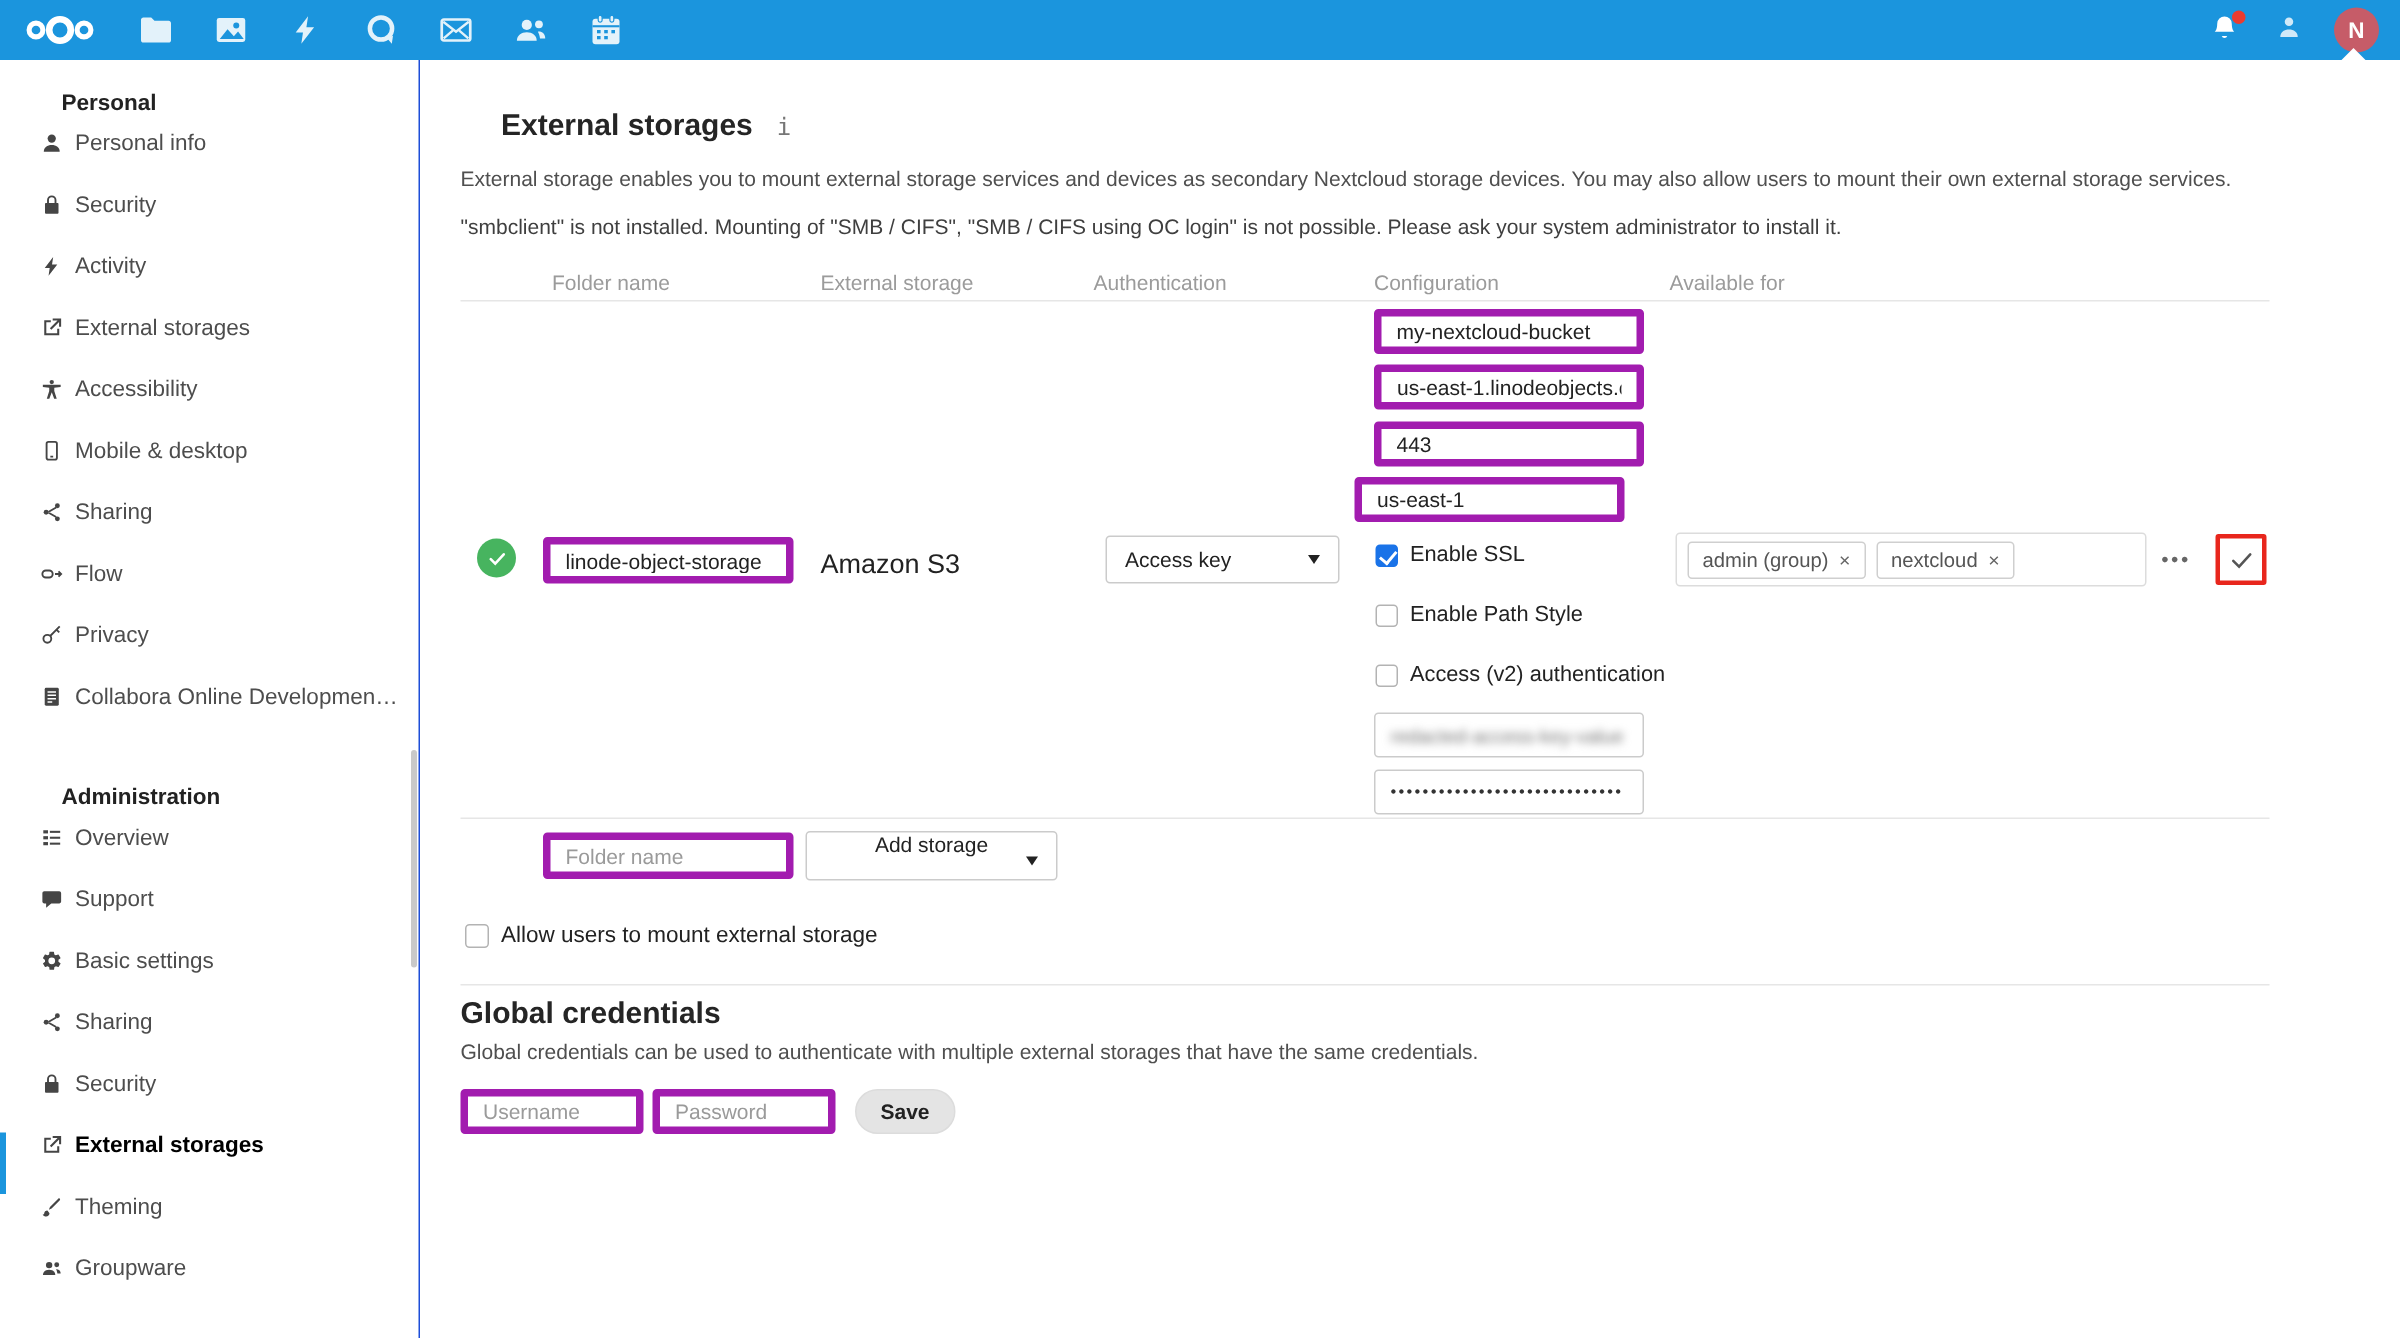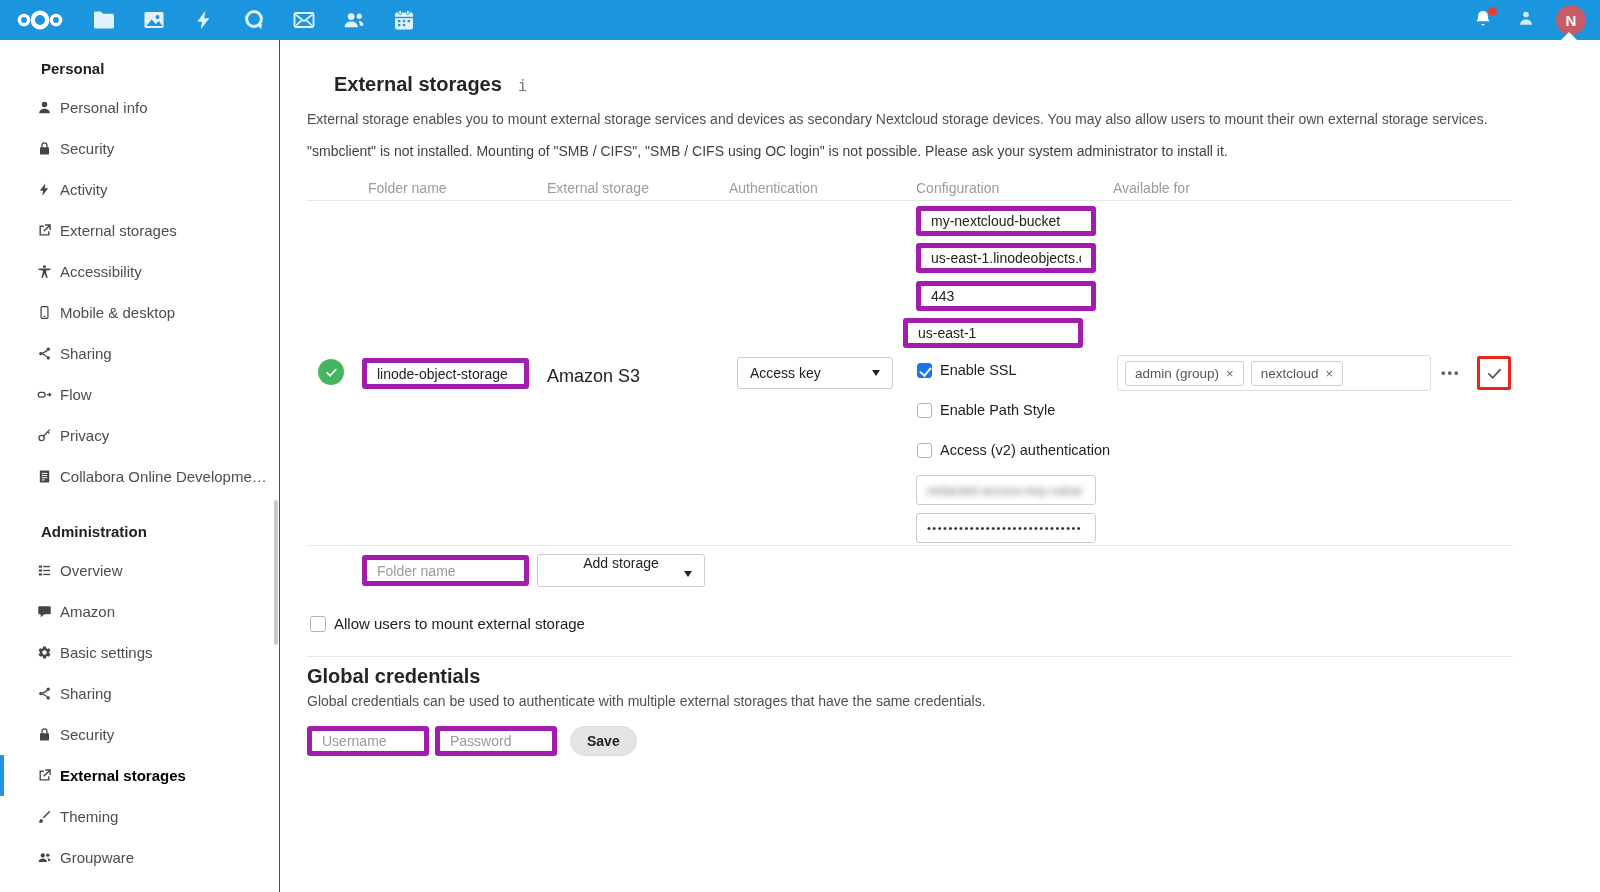--- a/index.html
+++ b/index.html
@@ -14,21 +14,21 @@
   .appicon { width:27px; height:27px; display:flex; align-items:center; justify-content:center; opacity:.88; cursor:pointer; }
   .right-icons { position:absolute; right:14px; top:0; height:40px; display:flex; align-items:center; gap:20px; }
   .bell-wrap { position:relative; width:24px; height:24px; }
   .avatar { width:30px; height:30px; border-radius:50%; background:#c65c68; color:#fff; font-size:15px; font-weight:bold; display:flex; align-items:center; justify-content:center; cursor:pointer; }
   .notch { position:absolute; top:32px; right:22px; width:0; height:0; border-left:9px solid transparent; border-right:9px solid transparent; border-bottom:9px solid #fff; }
 
   
   .sidebar { position:absolute; top:40px; left:0; width:280px; height:852px; background:#fff; border-right:1px solid #1d4ed8; overflow:hidden; padding-top:16px; }
   .caption { font-size:15px; font-weight:bold; color:#222; padding:4px 0 10px 41px; }
   .caption.admin { margin-top:22px; }
-  .nav-item { position:relative; height:41px; display:flex; align-items:center; padding-left:36px; cursor:pointer; }
+  .nav-item { position:relative; height:41px; display:flex; align-items:flex-start; padding-left:26px; cursor:pointer; }
   .nav-item .ic { width:16px; height:16px; margin-right:8px; color:#454545; flex:0 0 16px; display:flex; align-items:center; justify-content:center; }
   .nav-item .lbl { font-size:15px; color:#4d4d4d; white-space:nowrap; overflow:hidden; text-overflow:ellipsis; padding-right:10px; }
   .nav-item.active .lbl { color:#000; font-weight:bold; }
   .nav-item.active::before { content:""; position:absolute; left:0; top:0; width:4px; height:41px; background:#1b95dd; }
   .side-scroll { position:absolute; right:1px; top:460px; width:4px; height:145px; background:#c9c9c9; border-radius:2px; }
 
   
   .main { position:absolute; left:280px; top:40px; width:1320px; height:852px; background:#fff; }
   .h2 { position:absolute; font-size:20px; font-weight:bold; color:#252525; }
   .info-i { font-family:"DejaVu Sans Mono",monospace; font-size:16px; font-weight:normal; color:#767676; margin-left:16px; }
@@ -259,21 +259,21 @@
           </svg>
         </span>
       <span class="lbl">Overview</span>
     </div>
     <div class="nav-item">
       <span class="ic">
           <svg width="15" height="15" viewBox="0 0 24 24" fill="currentColor">
             <path d="M4 3.5h16c1.1 0 2 .9 2 2v9c0 1.1-.9 2-2 2h-8.5L6 21v-4.5H4c-1.1 0-2-.9-2-2v-9c0-1.1.9-2 2-2z"></path>
           </svg>
         </span>
-      <span class="lbl">Amazon</span>
+      <span class="lbl">Support</span>
     </div>
     <div class="nav-item">
       <span class="ic">
           <svg width="15" height="15" viewBox="0 0 24 24" fill="currentColor">
             <path d="M19.14 12.94c.04-.3.06-.61.06-.94s-.02-.64-.07-.94l2.03-1.58a.5.5 0 0 0 .12-.64l-1.92-3.32a.5.5 0 0 0-.61-.22l-2.39.96c-.5-.38-1.03-.7-1.62-.94l-.36-2.54a.5.5 0 0 0-.5-.42h-3.84a.5.5 0 0 0-.5.42l-.36 2.54c-.59.24-1.13.57-1.62.94l-2.39-.96a.5.5 0 0 0-.61.22L2.74 8.87a.5.5 0 0 0 .12.64l2.03 1.58c-.05.3-.09.63-.09.94s.02.64.07.94l-2.03 1.58a.5.5 0 0 0-.12.64l1.92 3.32c.12.22.39.3.61.22l2.39-.96c.5.38 1.03.7 1.62.94l.36 2.54c.05.24.25.42.5.42h3.84c.25 0 .46-.18.5-.42l.36-2.54c.59-.24 1.13-.56 1.62-.94l2.39.96c.23.09.49 0 .61-.22l1.92-3.32a.5.5 0 0 0-.12-.64zM12 15.6a3.6 3.6 0 1 1 0-7.2 3.6 3.6 0 0 1 0 7.2z"></path>
           </svg>
         </span>
       <span class="lbl">Basic settings</span>
     </div>
     <div class="nav-item">

